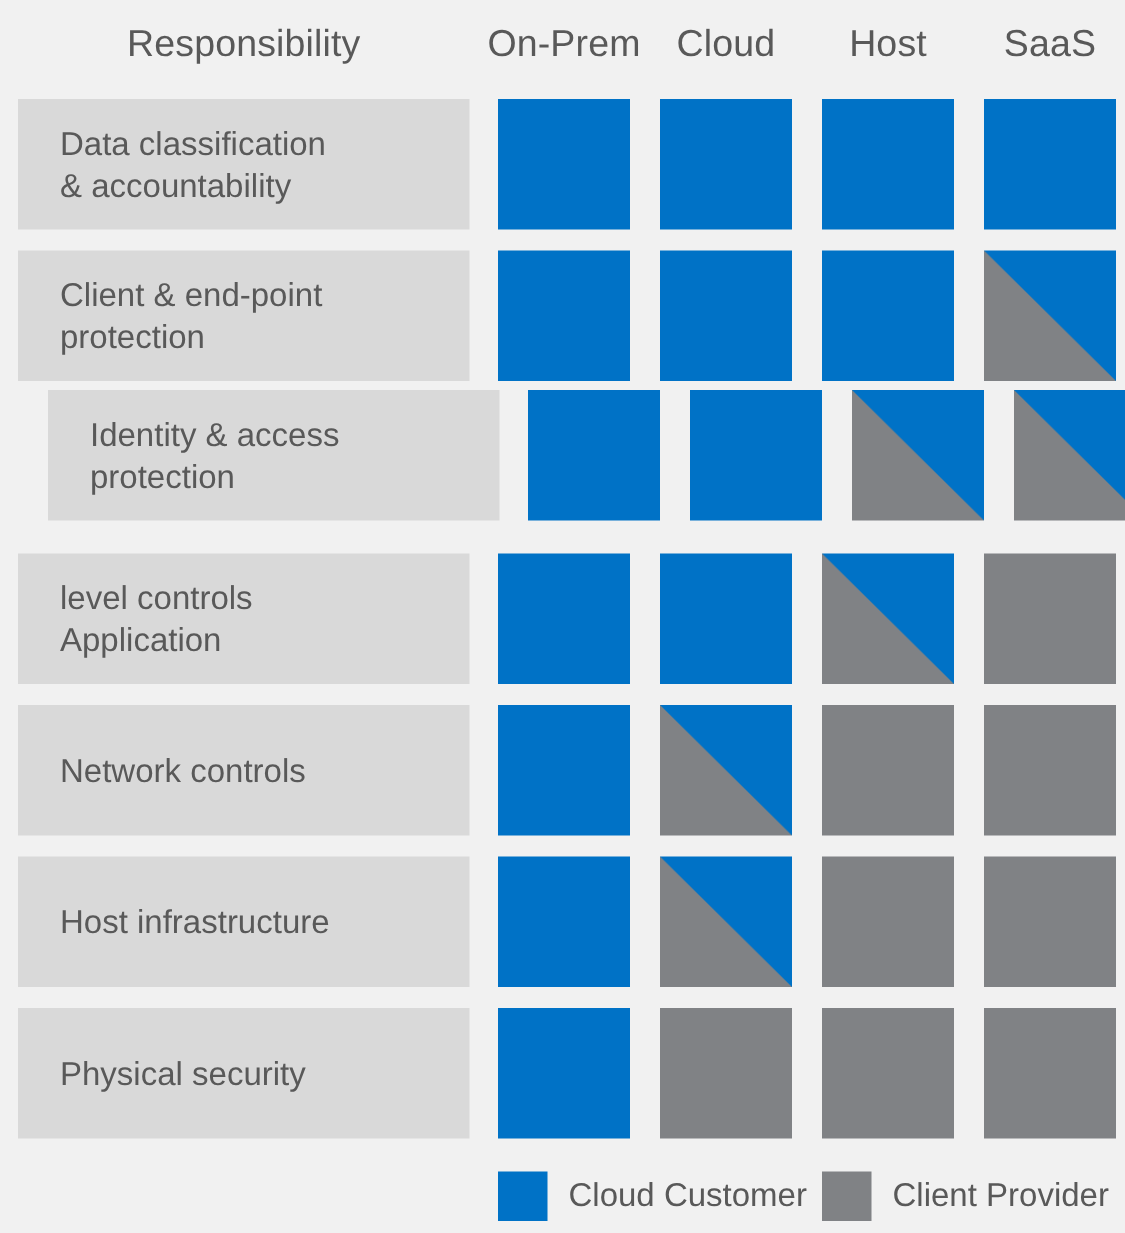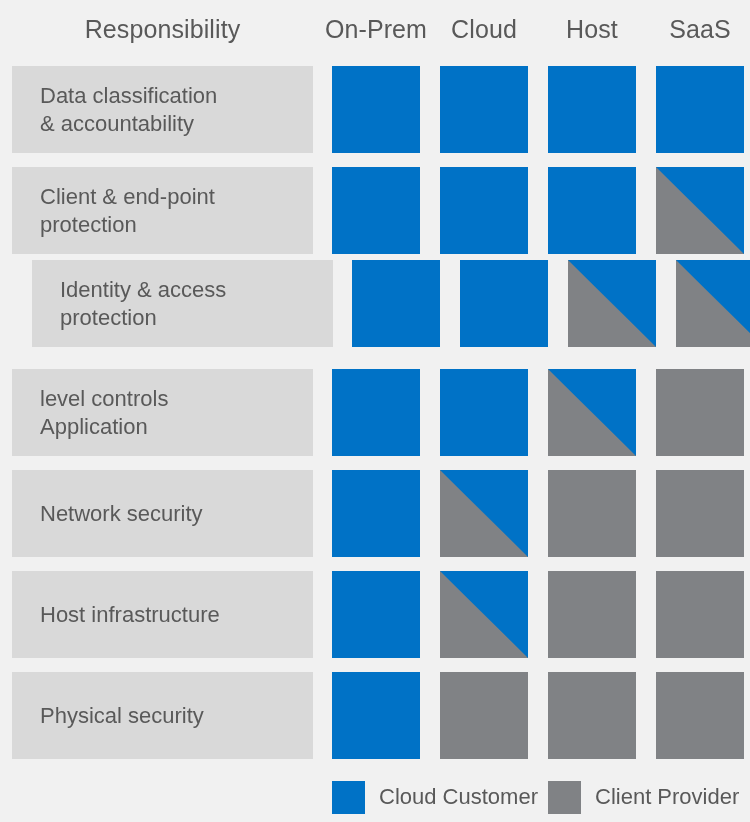--- a/index.html
+++ b/index.html
@@ -159,21 +159,21 @@
           <span>level controls</span>
           <span>Application</span>
         </div>
         <div class="cell c0 customer" title="Cloud Customer"></div>
         <div class="cell c1 customer" title="Cloud Customer"></div>
         <div class="cell c2 split" title="Shared (Cloud Customer &amp; Cloud Provider)"></div>
         <div class="cell c3 provider" title="Cloud Provider"></div>
       </div>
       <div class="row" style="top: 470px;">
         <div class="row-label">
-          <span>Network security</span>
+          <span>Network controls</span>
         </div>
         <div class="cell c0 customer" title="Cloud Customer"></div>
         <div class="cell c1 split" title="Shared (Cloud Customer &amp; Cloud Provider)"></div>
         <div class="cell c2 provider" title="Cloud Provider"></div>
         <div class="cell c3 provider" title="Cloud Provider"></div>
       </div>
       <div class="row" style="top: 571px;">
         <div class="row-label">
           <span>Host infrastructure</span>
         </div>

